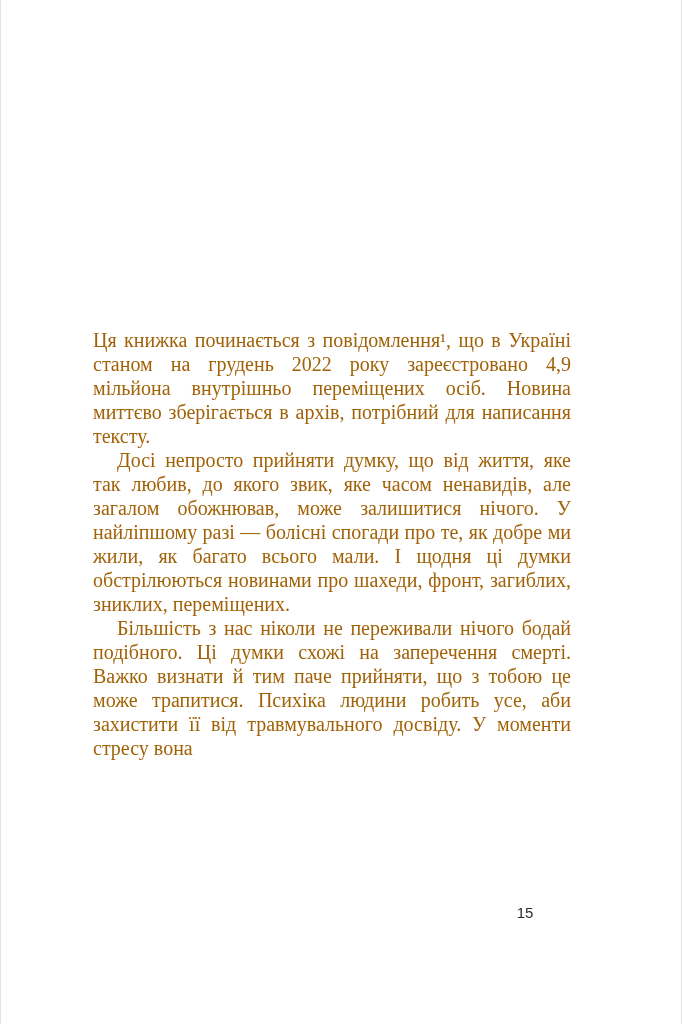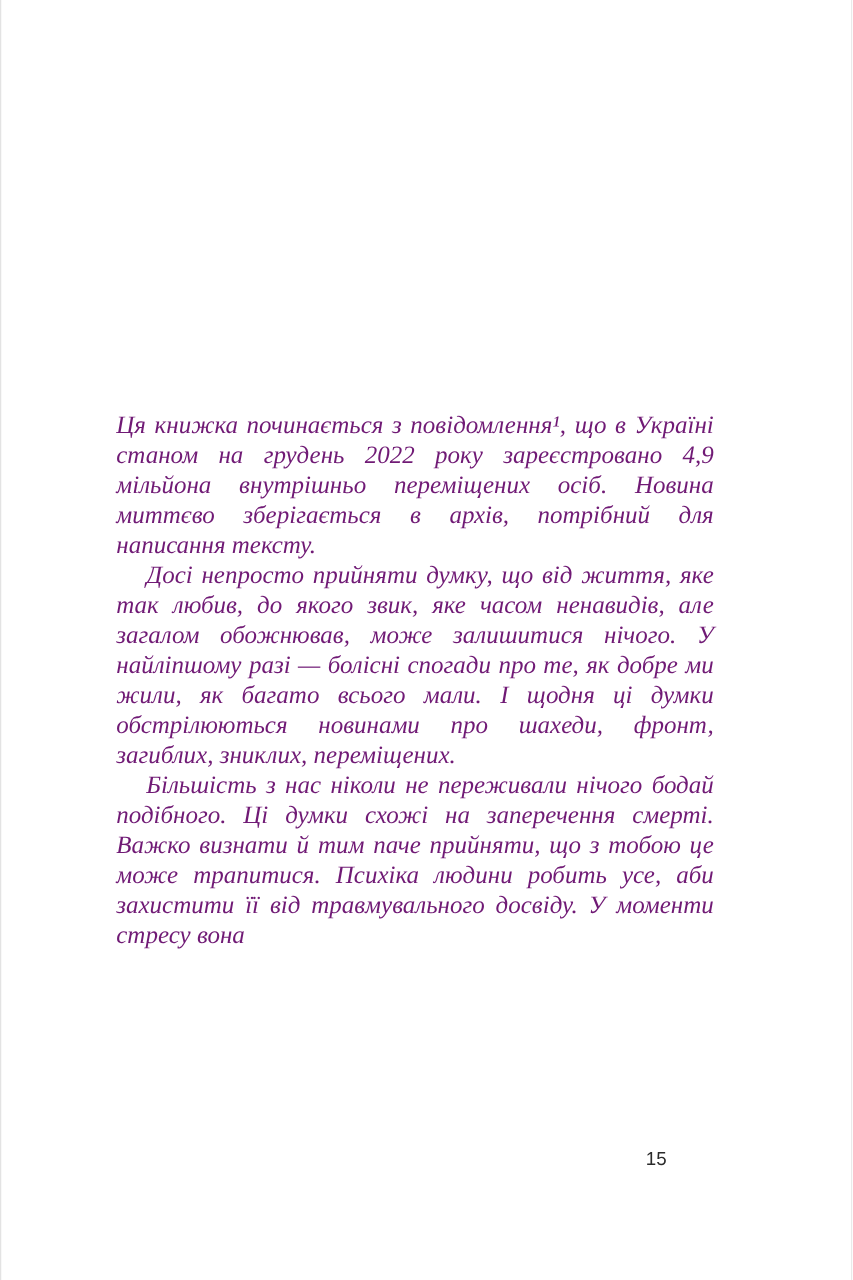--- a/index.html
+++ b/index.html
@@ -24,47 +24,45 @@
     background: #e3e3e3;
   }
   .edge.left  { left: 0; }
   .edge.right { right: 0; }
 
   .text-block {
     position: absolute;
     left: 93px;
     top: 328px;
     width: 478px;
-    color: #701a75;
+    color: #a16207;
     font-size: 20px;
     line-height: 24px;
     text-align: justify;
     hyphens: auto;
-    font-style: italic;
     -webkit-hyphens: auto;
   }
   .text-block p.para {
     margin: 0;
     padding: 0;
   }
   .text-block p.para.indent {
     text-indent: 24px;
   }
 
   .folio {
     position: absolute;
     left: 503px;
     top: 903px;
     width: 44px;
     text-align: center;
     font-family: "Liberation Sans", "DejaVu Sans", sans-serif;
     font-size: 15px;
     line-height: 20px;
     color: #2b2b2b;
-    margin-top: 15px;
   }
 </style>
 </head>
 <body>
 
 <div class="page">
   <div class="edge left"></div>
   <div class="edge right"></div>
 
   <div class="text-block">

